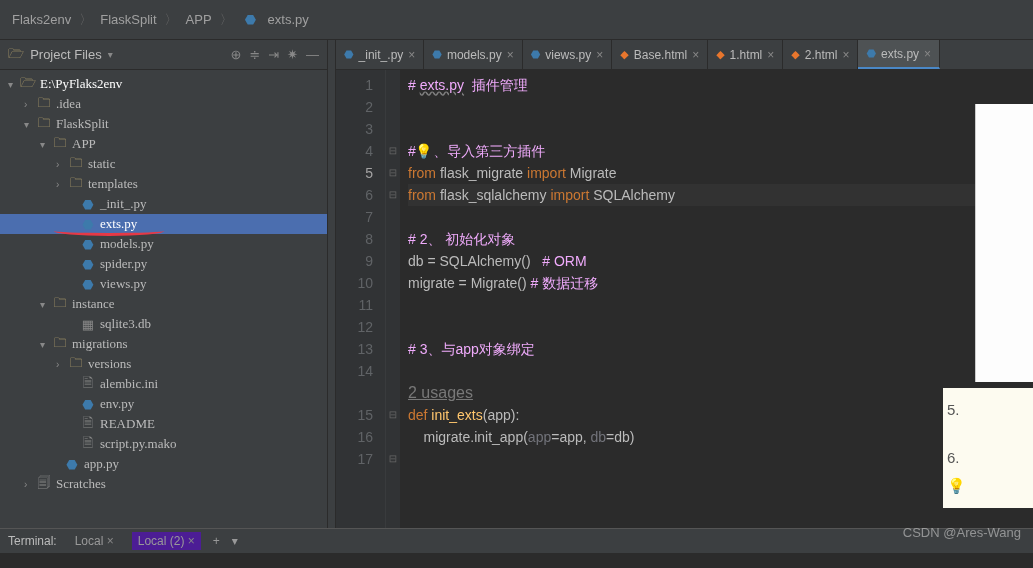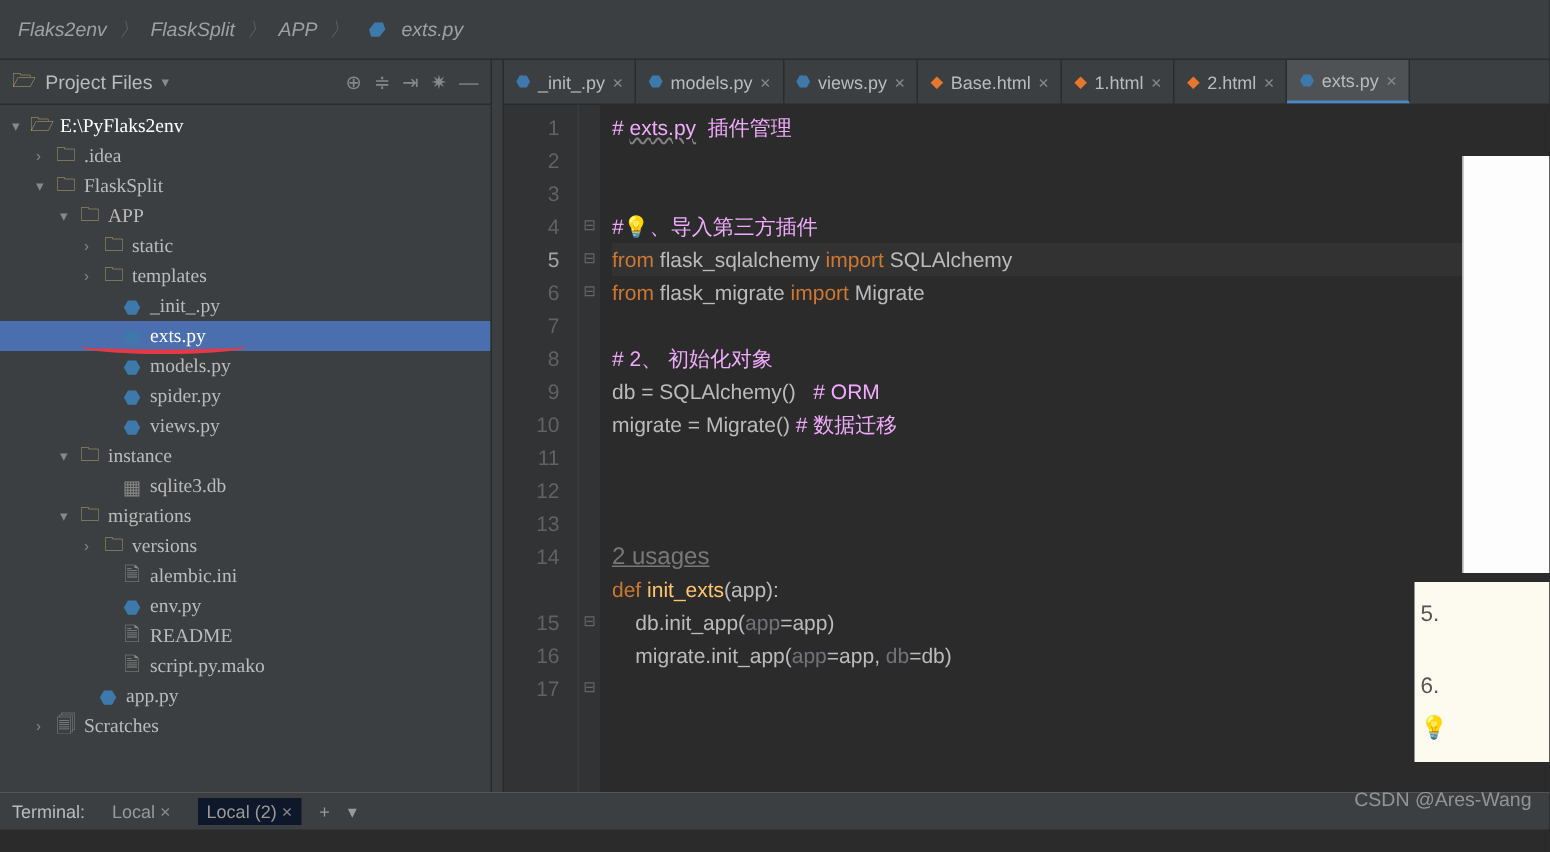--- a/index.html
+++ b/index.html
@@ -1,17 +1,17 @@
 <!DOCTYPE html>
 <html><head>
 <meta charset="utf-8">
 <style>
 * { margin: 0; padding: 0; box-sizing: border-box; font-family: -apple-system, BlinkMacSystemFont, "Segoe UI", sans-serif; }
 body { background: #2b2b2b; color: #bbbbbb; font-size: 13px; overflow: hidden; width: 1033px; height: 568px; position: relative; }
-.breadcrumb { background: #3c3f41; height: 40px; display: flex; align-items: center; padding: 16px 8px; color: #a0a0a0; border-bottom: 1px solid #2b2b2b; font-style: italic; }
+.breadcrumb { background: #3c3f41; height: 40px; display: flex; align-items: center; padding: 16px 8px; color: #a0a0a0; border-bottom: 1px solid #2b2b2b; }
 .breadcrumb span { margin: 0 4px; }
 .breadcrumb .sep { color: #666; }
 .main { display: flex; height: 488px; }
 .sidebar { width: 328px; background: #3c3f41; border-right: 1px solid #2b2b2b; display: flex; flex-direction: column; }
 .sidebar-header { height: 30px; display: flex; align-items: center; padding: 0 8px; border-bottom: 1px solid #2b2b2b; }
 .sidebar-header .title { display: flex; align-items: center; gap: 6px; flex: 1; }
 .sidebar-header .tools { display: flex; gap: 8px; color: #888; }
 .sidebar-header .tools span { cursor: pointer; }
 .tree { flex: 1; overflow: auto; padding: 4px 0; }
 .tree-item { display: flex; align-items: center; height: 20px; padding-left: 8px; cursor: pointer; white-space: nowrap; }
@@ -44,21 +44,21 @@
 .kw { color: #cc7832; }
 .cmt { color: #f0abfc; }
 .param { color: #72737a; }
 .def-name { color: #ffc66d; }
 .bulb { color: #f0a732; }
 .usages { color: #787878; font-size: 16px; text-decoration: underline; }
 .terminal { height: 56px; background: #2b2b2b; border-top: 1px solid #555; }
 .term-tabs { height: 24px; background: #3c3f41; display: flex; align-items: center; padding: 0 8px; gap: 12px; font-size: 12px; color: #999; }
 .term-tabs .tlabel { color: #bbb; }
 .term-tabs .ttab { padding: 2px 6px; }
-.term-tabs .ttab.active { background: #0f172a; }
+.term-tabs .ttab.active { background: #4c1d95; }
 .term-tabs .close { color: #888; }
 .term-body { padding: 4px 8px; font-family: 'Consolas', monospace; font-size: 13px; color: #bbb; }
 .watermark { position: absolute; bottom: 28px; right: 12px; color: #cccccc99; font-size: 13px; }
 .right-overlay { position: absolute; right: 0; top: 104px; width: 58px; height: 278px; background: #fdfdfd; border-left: 1px solid #ccc; }
 .right-overlay2 { position: absolute; right: 0; top: 388px; width: 90px; background: #fdfbf0; color: #555; font-size: 15px; padding: 8px 4px; line-height: 28px; }
 .right-overlay2 .bulb2 { color: #f5a623; }
 .vsep { width: 8px; background: #3c3f41; border-right: 1px solid #2b2b2b; }
 </style>
 </head>
 <body>
@@ -276,32 +276,32 @@
           <div></div>
           <div>⊟</div>
           <div></div>
           <div>⊟</div>
       </div>
       <div class="code">
         <div class="line"><span class="cmt"><span># </span><span style="text-decoration:underline wavy #808080">exts.py</span><span>  插件管理</span></span></div>
         <div class="line"></div>
         <div class="line"></div>
         <div class="line"><span class="cmt">#</span><span class="bulb">💡</span><span class="cmt">、导入第三方插件</span></div>
+        <div class="line"><span class="kw">from</span><span> flask_migrate </span><span class="kw">import</span><span> Migrate</span></div>
         <div class="line current"><span class="kw">from</span><span> flask_sqlalchemy </span><span class="kw">import</span><span> SQLAlchemy</span></div>
-        <div class="line"><span class="kw">from</span><span> flask_migrate </span><span class="kw">import</span><span> Migrate</span></div>
         <div class="line"></div>
         <div class="line"><span class="cmt"># 2、 初始化对象</span></div>
         <div class="line"><span>db = SQLAlchemy()   </span><span class="cmt"># ORM</span></div>
         <div class="line"><span>migrate = Migrate() </span><span class="cmt"># 数据迁移</span></div>
         <div class="line"></div>
         <div class="line"></div>
+        <div class="line"><span class="cmt"># 3、与app对象绑定</span></div>
         <div class="line"></div>
         <div class="line"><span class="usages">2 usages</span></div>
         <div class="line"><span class="kw">def </span><span class="def-name">init_exts</span><span>(app):</span></div>
-        <div class="line"><span>    db.init_app(</span><span class="param">app</span><span>=app)</span></div>
         <div class="line"><span>    migrate.init_app(</span><span class="param">app</span><span>=app</span><span>, </span><span class="param">db</span><span>=db)</span></div>
       </div>
     </div>
   </div>
 </div>
 
 <div class="terminal">
   <div class="term-tabs">
     <span class="tlabel">Terminal:</span>
     <span class="ttab"><span>Local</span> <span class="close">×</span></span>

